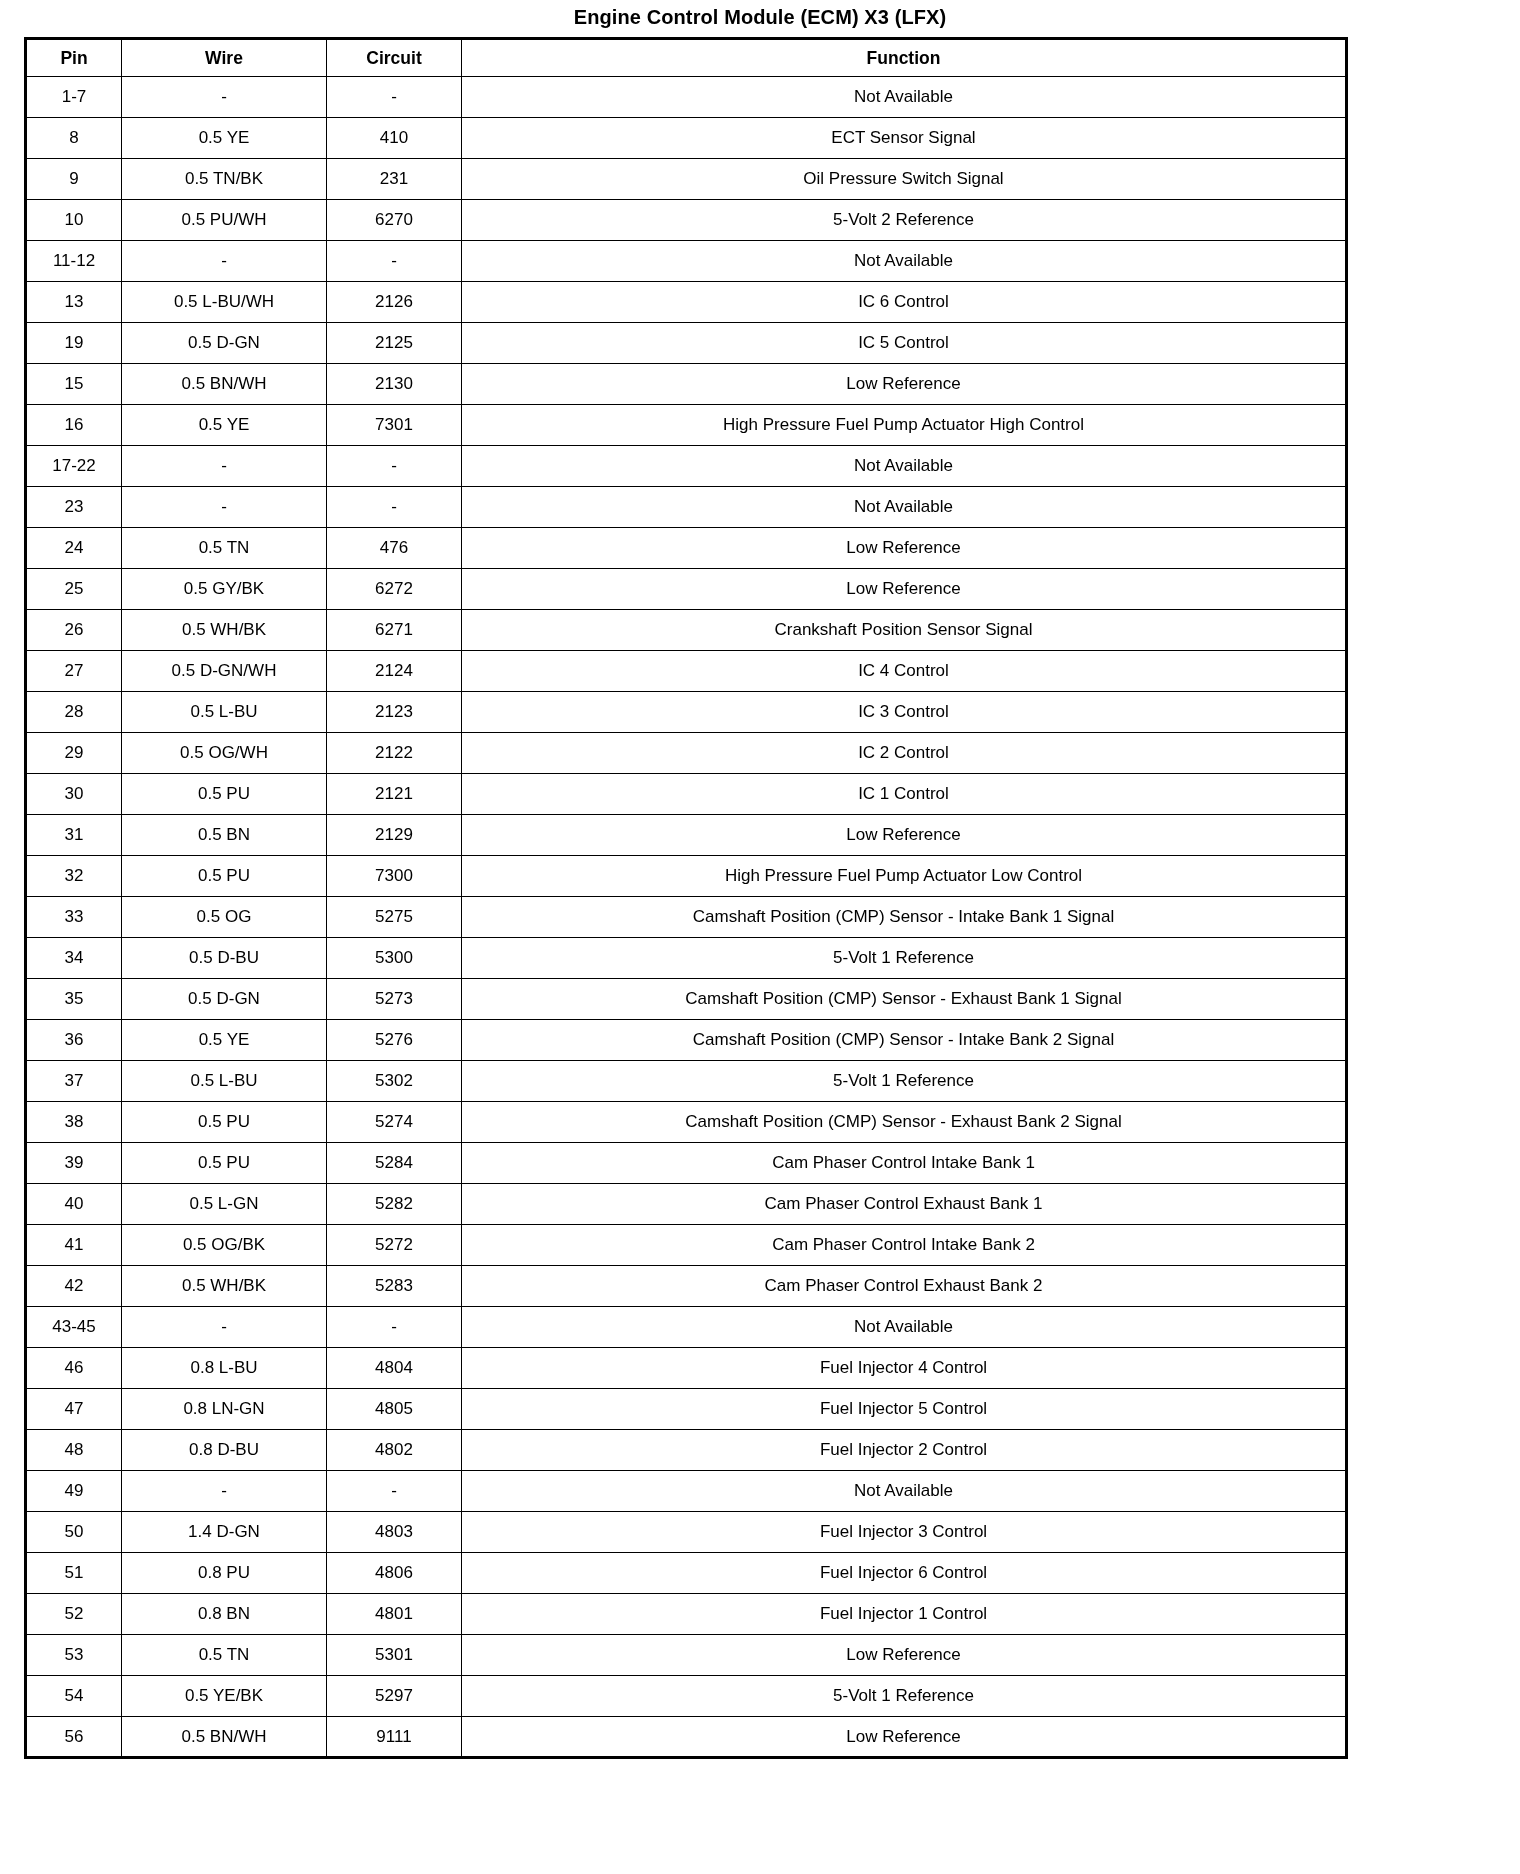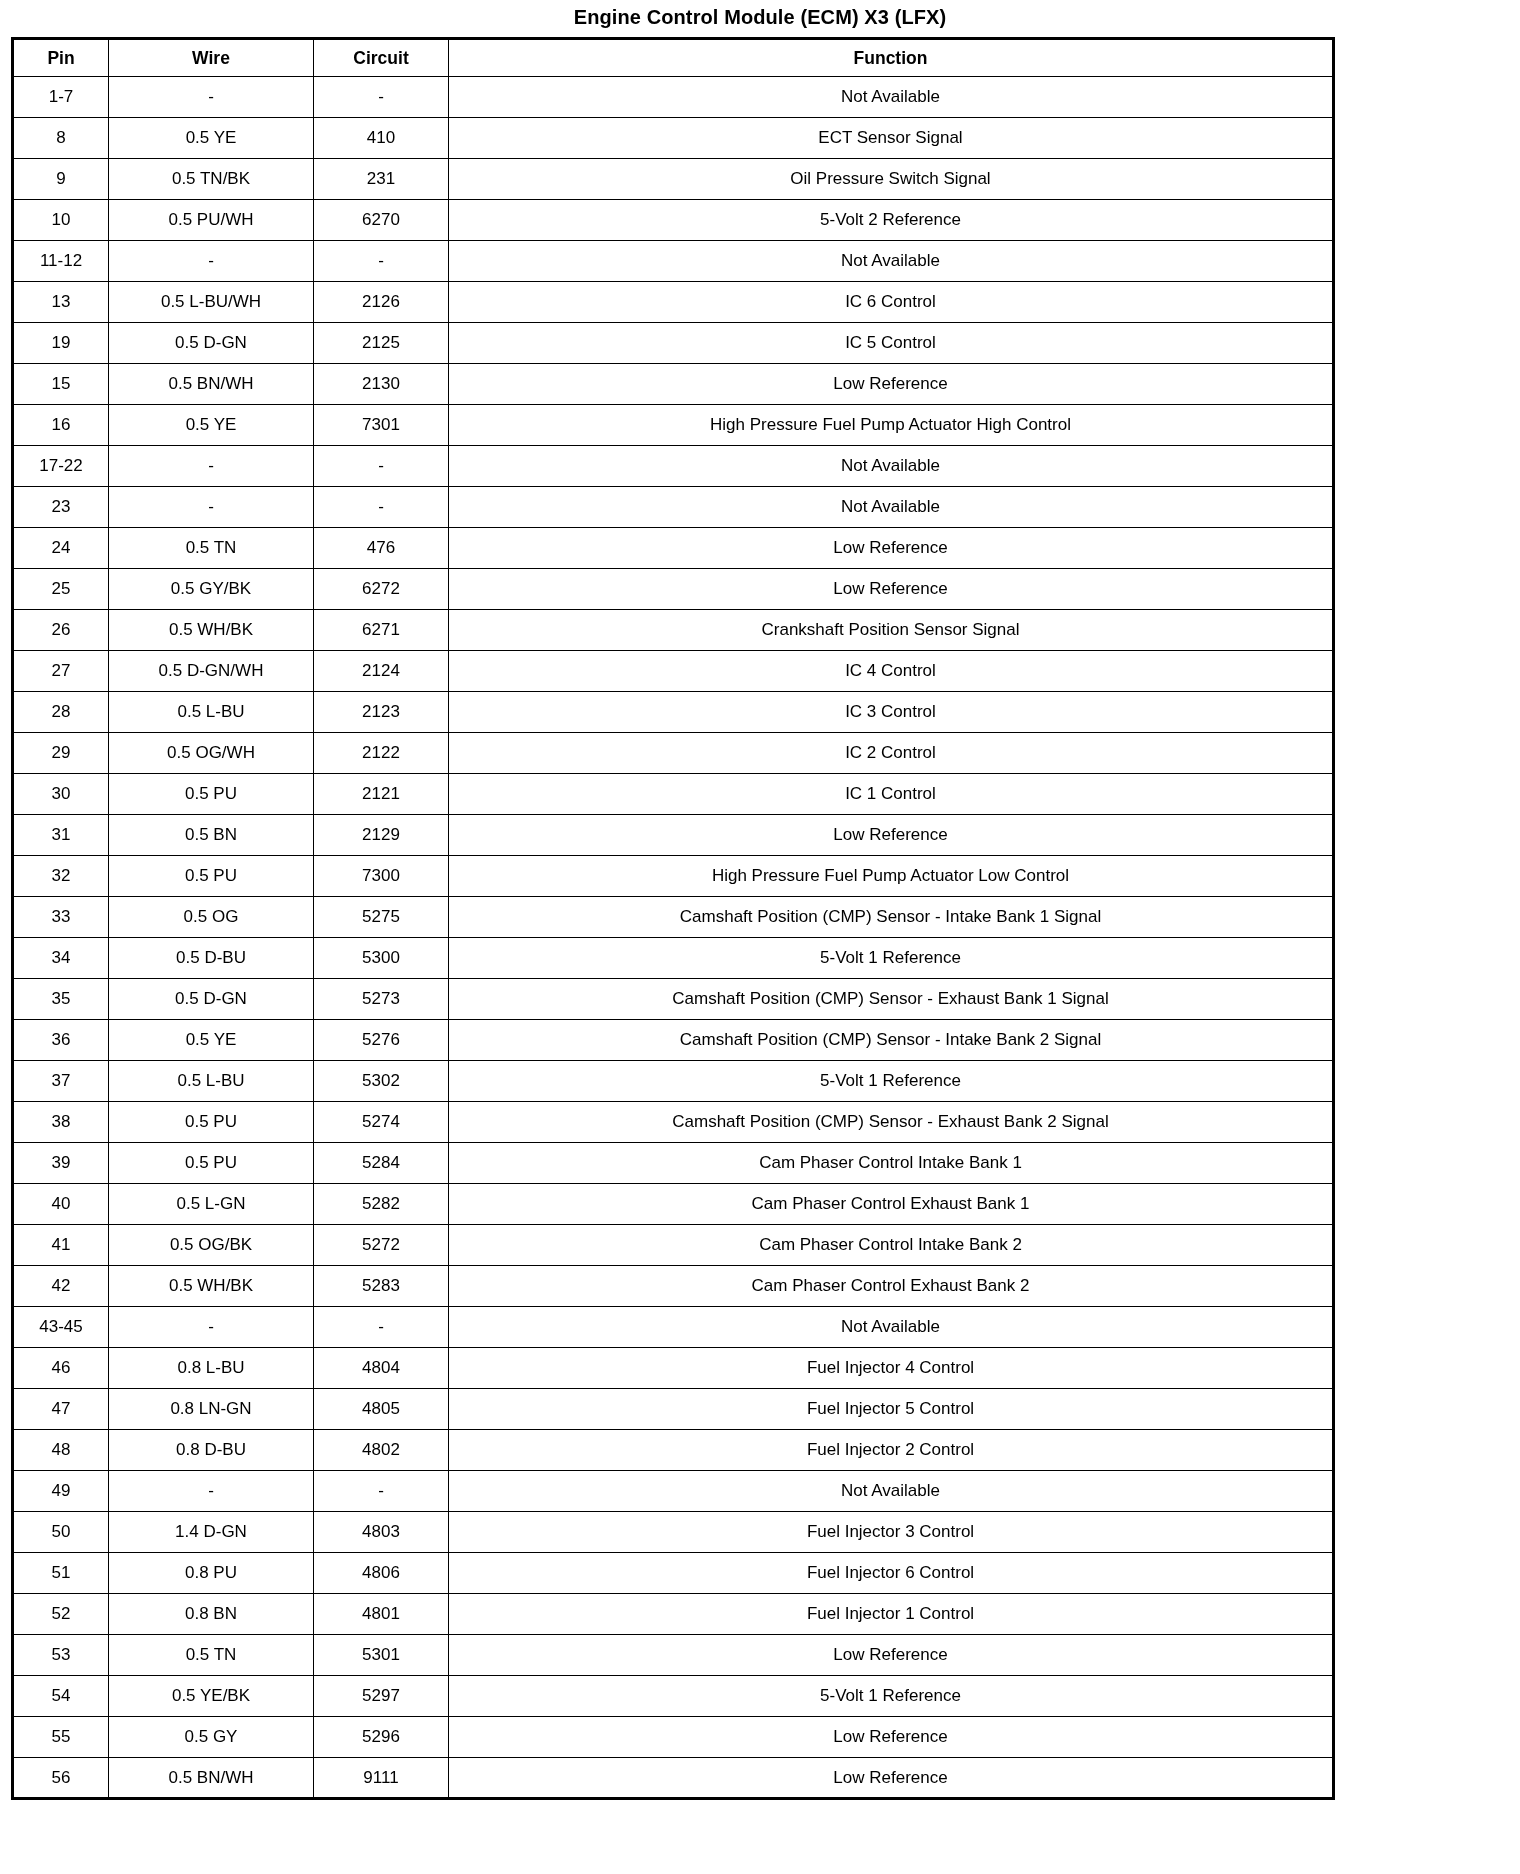--- a/index.html
+++ b/index.html
@@ -8,21 +8,21 @@
     background: #ffffff;
   }
   body {
     width: 1520px;
     font-family: "Liberation Sans", sans-serif;
     color: #000000;
   }
   .page {
     width: 1520px;
     box-sizing: border-box;
-    padding: 0 11px;
+    padding: 0 24px;
   }
   .doc-title {
     text-align: center;
     font-weight: bold;
     font-size: 20px;
     padding: 6px 0 8px 0;
     letter-spacing: 0.1px;
   }
   table.pinout {
     border-collapse: collapse;
@@ -315,26 +315,20 @@
           <td class="col-circuit">5301</td>
           <td class="col-function">Low Reference</td>
         </tr>
         <tr>
           <td class="col-pin">54</td>
           <td class="col-wire">0.5 YE/BK</td>
           <td class="col-circuit">5297</td>
           <td class="col-function">5-Volt 1 Reference</td>
         </tr>
         <tr>
-          <td class="col-pin">55</td>
-          <td class="col-wire">0.5 GY</td>
-          <td class="col-circuit">5296</td>
-          <td class="col-function">Low Reference</td>
-        </tr>
-        <tr>
           <td class="col-pin">56</td>
           <td class="col-wire">0.5 BN/WH</td>
           <td class="col-circuit">9111</td>
           <td class="col-function">Low Reference</td>
         </tr>
       </tbody>
   </table>
 
 </div>
 

